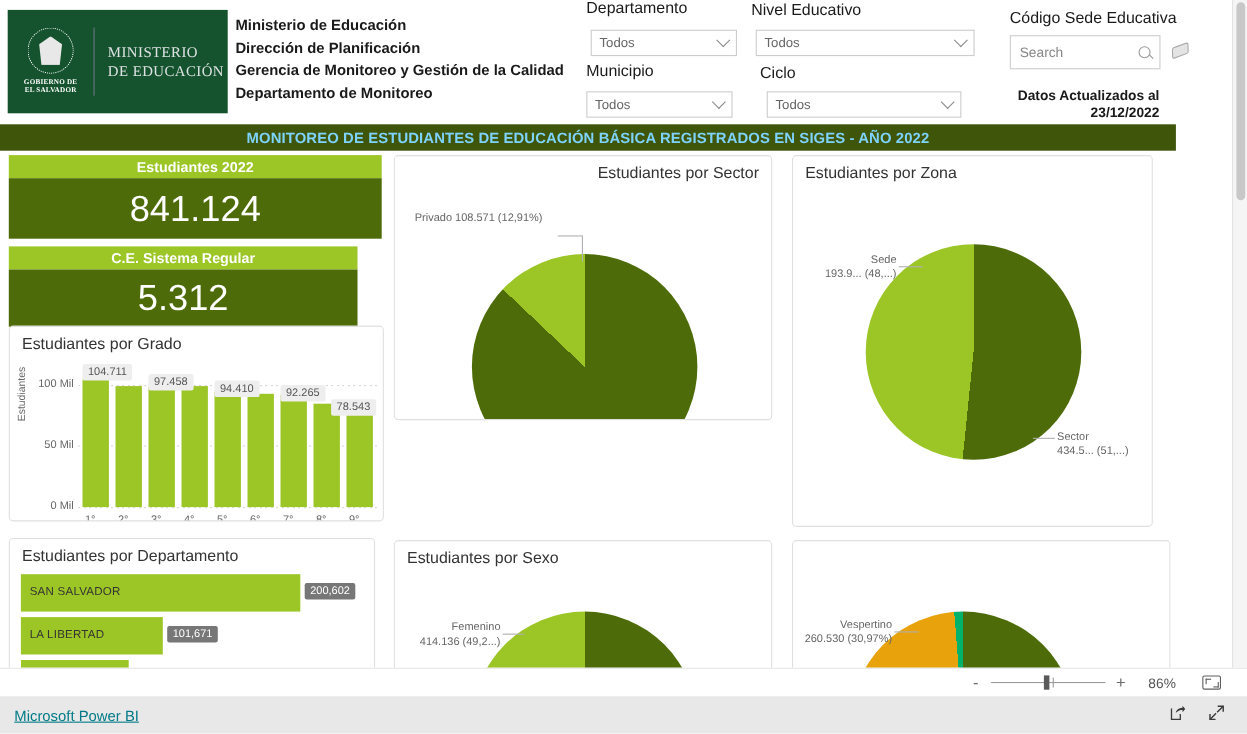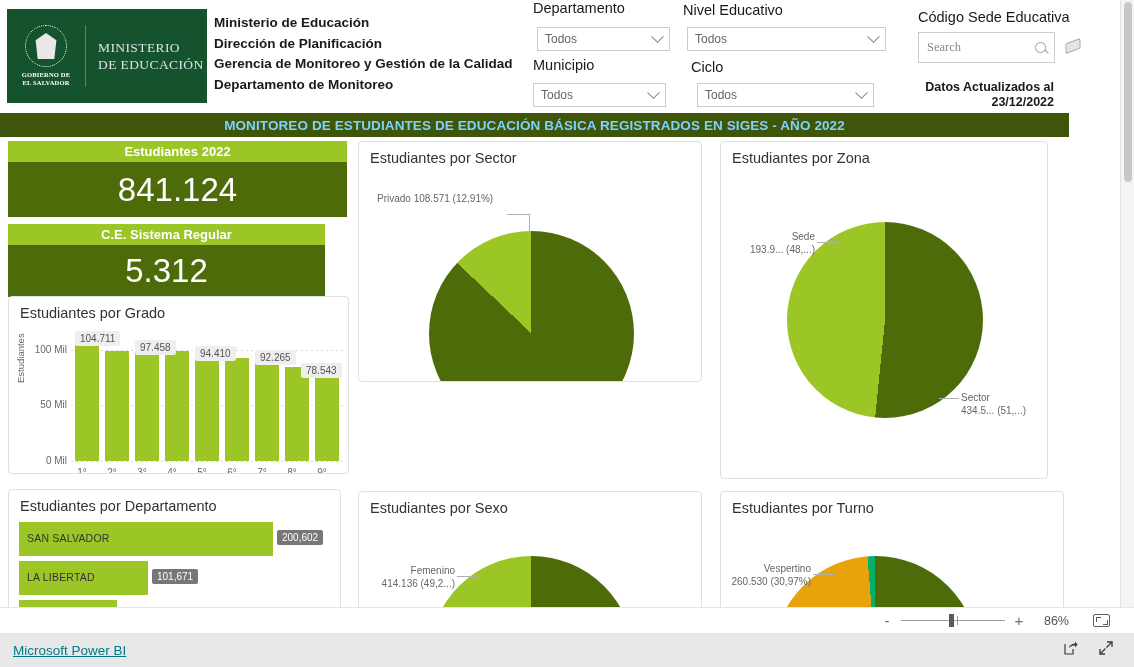--- a/index.html
+++ b/index.html
@@ -56,21 +56,21 @@
     display:flex; align-items:center; justify-content:space-between;
     padding: 0 7px; font-size: 12px; color:#666; height: 24px;
   }
   .chev { width:9px; height:9px; border-right:1.4px solid #8a8a8a; border-bottom:1.4px solid #8a8a8a;
           transform: rotate(45deg) translate(-2px,-2px); }
 
   .search-label { position:absolute; left: 918px; top: 9px; font-size: 14.5px; color:#1a1a1a; }
   .searchbox {
     position:absolute; left: 918px; top: 32px; width: 137px; height: 31px;
     border:1px solid #cccccc; background:#fff; display:flex; align-items:center;
-    padding: 0 8px; justify-content: space-between; font-family: Liberation Serif, serif;
+    padding: 0 8px; justify-content: space-between;
   }
   .searchbox .ph { font-size:12.5px; color:#888; }
   .mag { width:11px; height:11px; border:1.4px solid #9a9a9a; border-radius:50%; position:relative; }
   .mag::after { content:''; position:absolute; width:5px; height:1.4px; background:#9a9a9a; right:-4px; bottom:0px; transform:rotate(45deg); }
   .eraser { position:absolute; left:1065px; top:41px; width:16px; height:10px;
             background:#e4e4e4; border:1px solid #a8a8a8; transform: rotate(-20deg) skewX(-18deg); border-radius:2px; }
 
   .updated { position:absolute; right: 66px; top: 80px; width: 170px; text-align:right;
              font-size: 12.5px; font-weight:bold; color:#1a1a1a; line-height:15px; }
 
@@ -276,21 +276,21 @@
         <div class="xtick" style="left:118px; top:144px; width:30px;">3°</div>
         <div class="xtick" style="left:148px; top:144px; width:30px;">4°</div>
         <div class="xtick" style="left:178px; top:144px; width:30px;">5°</div>
         <div class="xtick" style="left:208px; top:144px; width:30px;">6°</div>
         <div class="xtick" style="left:238px; top:144px; width:30px;">7°</div>
         <div class="xtick" style="left:268px; top:144px; width:30px;">8°</div>
         <div class="xtick" style="left:298px; top:144px; width:30px;">9°</div>
       </div>
     </div>
 
-    <div class="card" style="left:358px; top:141px; width:344px; height:241px;">
+    <div class="card" style="left:358px; top:141px; width:344px; height:241px;text-align:right;">
       <div class="card-title">Estudiantes por Sector</div>
 
       <div class="pie" style="left:70px; top:89px; width:205px; height:205px;
            background: conic-gradient(#4d6b08 0deg 313.5deg, #9cc526 313.5deg 360deg);"></div>
 
       <div class="pie-lbl" style="left:18px; top:50px;">Privado 108.571 (12,91%)</div>
       <div class="leader" style="left:148px; top:72px; width:22px;"></div>
       <div class="leader-v" style="left:170px; top:72px; height:24px;"></div>
 
       <div class="pie-lbl" style="left:228px; top:270px;">
@@ -349,21 +349,20 @@
            background: conic-gradient(#4d6b08 0deg 182.9deg, #9cc526 182.9deg 360deg);"></div>
 
       <div class="pie-lbl" style="left:6px; top:72px; text-align:right; width:90px;">
         <div>Femenino</div>
         <div>414.136 (49,2...)</div>
       </div>
       <div class="leader" style="left:98px; top:84px; width:20px;"></div>
     </div>
 
     <div class="card" style="left:720px; top:491px; width:344px; height:121px;">
-      <div class="card-title">Estudiantes por Turno</div>
 
       <div class="pie" style="left:52px; top:64px; width:205px; height:205px;
            background: conic-gradient(
               #4d6b08 0deg 180deg,
               #9cc526 180deg 287.5deg,
               #e8a30c 287.5deg 355.5deg,
               #00b26a 355.5deg 360deg);"></div>
 
       <div class="pie-lbl" style="left:-10px; top:70px; text-align:right; width:100px;">
         <div>Vespertino</div>

